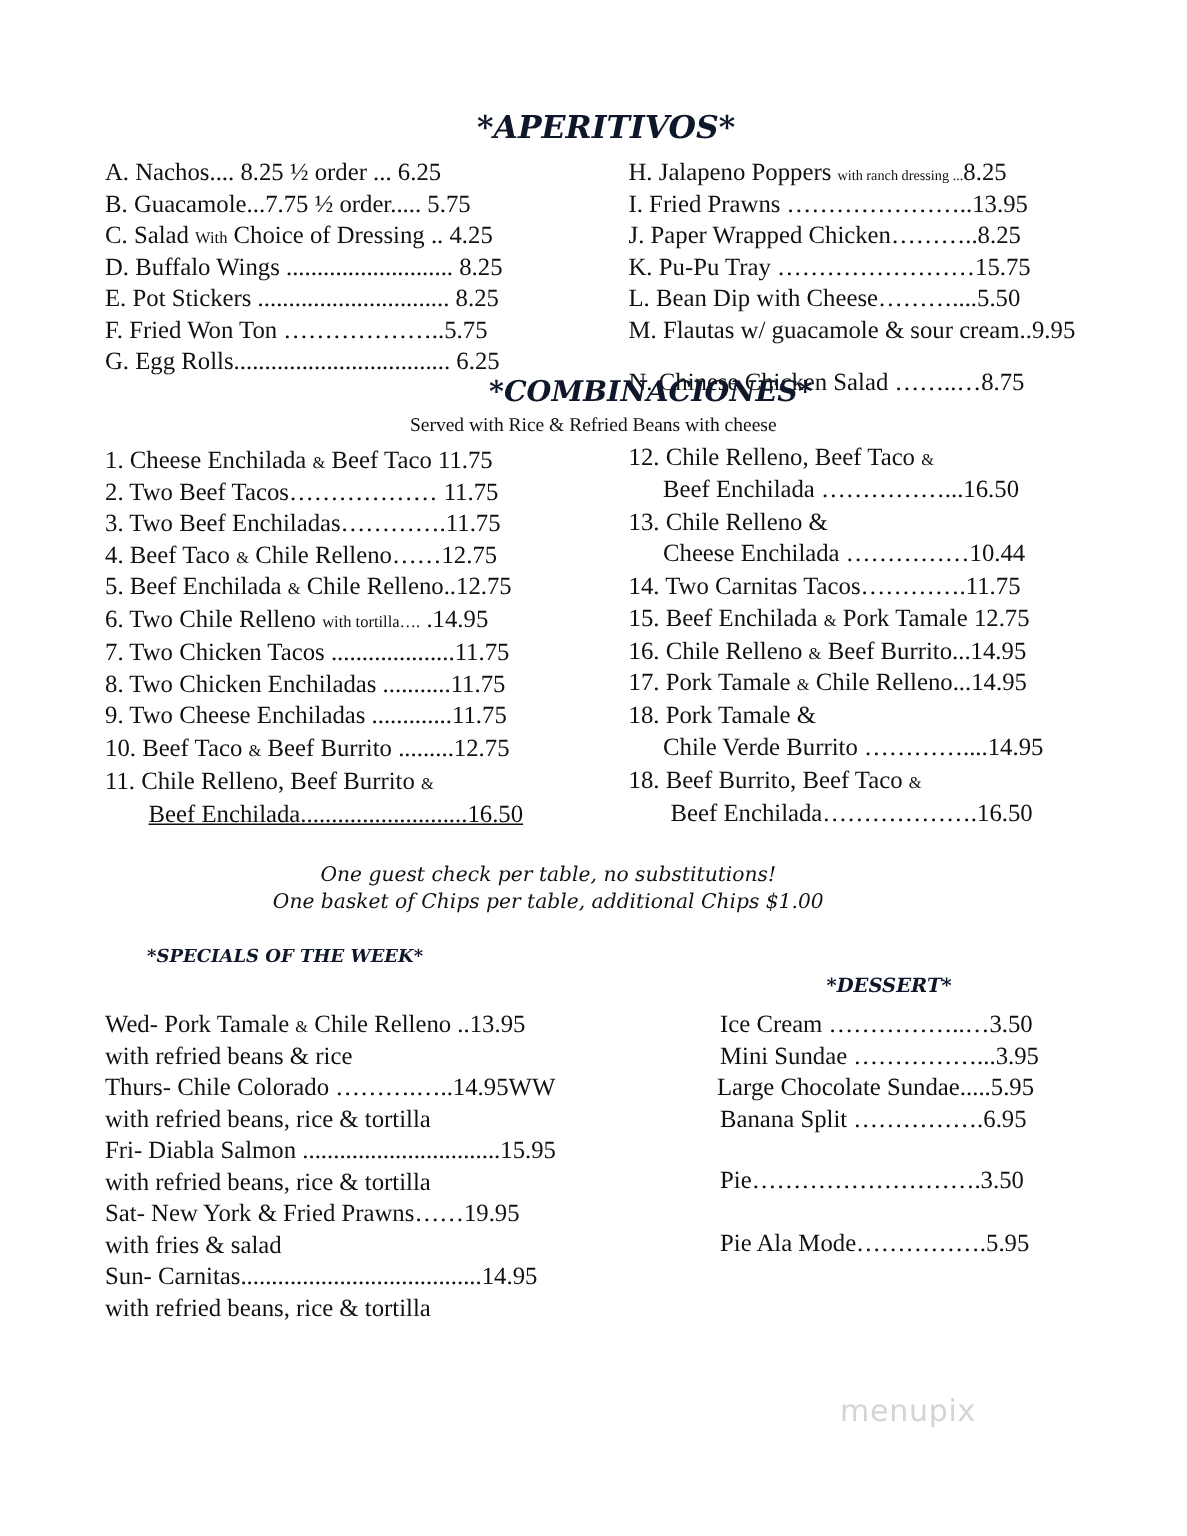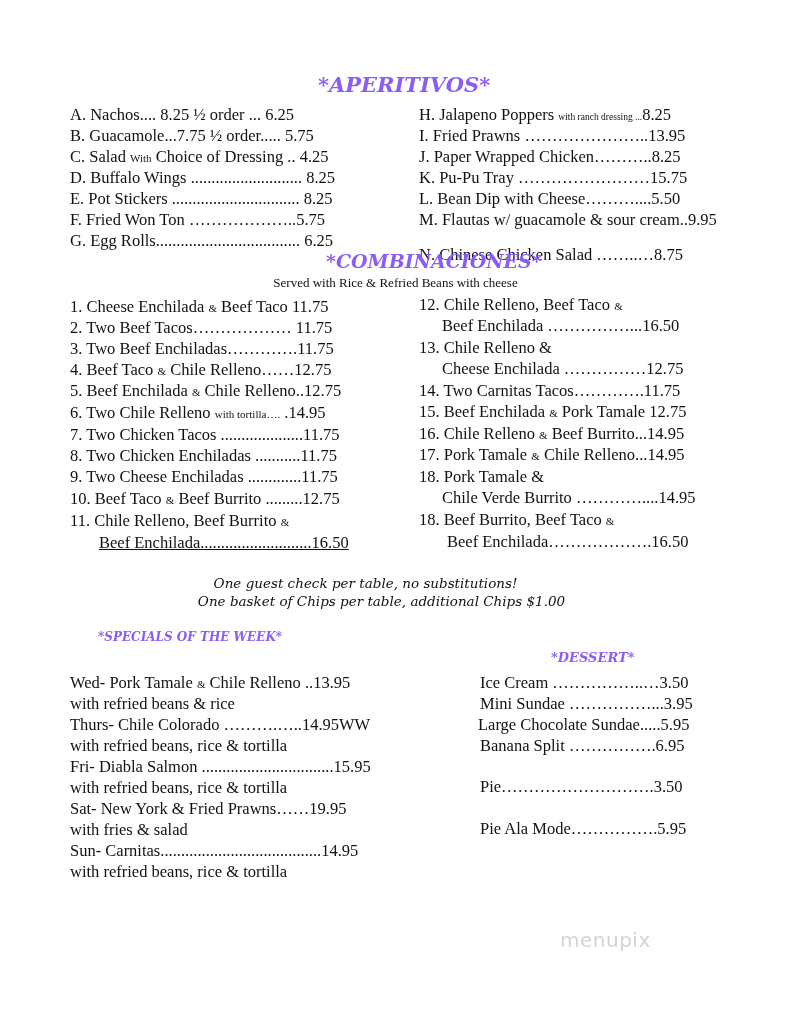--- a/index.html
+++ b/index.html
@@ -3,21 +3,21 @@
   <meta charset="utf-8">
   <style>
     html, body { margin: 0; padding: 0; }
     body {
       width: 791px; height: 1024px; background: #ffffff; position: relative; overflow: hidden;
       font-family: "Liberation Serif", "DejaVu Serif", serif; color: #111;
     }
     .abs { position: absolute; }
     .section-title {
       font-family: "DejaVu Serif", "Liberation Serif", serif;
-      font-style: italic; font-weight: bold; color: #8b5cf6; white-space: nowrap;
+      font-style: italic; font-weight: bold; color: #0f172a; white-space: nowrap;
     }
     .line { position: absolute; white-space: nowrap; font-size: 16.5px; line-height: 21px; }
     .small { font-size: 11px; }
     .tiny { font-size: 9.5px; }
     .note { font-family: "DejaVu Serif", serif; font-style: italic; font-size: 13.5px; text-align: center; width: 731px; left: 0; }
     .subtitle { font-size: 13px; text-align: center; width: 791px; left: 0; }
     .watermark { font-family: "DejaVu Sans", sans-serif; color: #d4d4d4; font-size: 20px; letter-spacing: 0.5px; }
   </style>
 </head>
 <body>
@@ -61,33 +61,33 @@
     <div class="line" style="left:70px; top:466px;">9.  Two Cheese Enchiladas .............11.75</div>
     <div class="line" style="left:70px; top:488px;"><span>10. Beef Taco </span><span class="small">&amp;</span><span>  Beef Burrito .........12.75</span></div>
     <div class="line" style="left:70px; top:510px;"><span>11. Chile Relleno, Beef Burrito </span><span class="small">&amp;</span></div>
     <div class="line" style="left:99px; top:532px;text-decoration:underline;">      Beef Enchilada...........................16.50</div>
   </div>
 
   <div>
     <div class="line" style="left:419px; top:294px;"><span>12. Chile Relleno, Beef Taco </span><span class="small">&amp;</span></div>
     <div class="line" style="left:442px; top:315px;">     Beef Enchilada ……………...16.50</div>
     <div class="line" style="left:419px; top:337px;">13. Chile Relleno &amp;</div>
-    <div class="line" style="left:442px; top:358px;">     Cheese Enchilada ……………12.75</div>
+    <div class="line" style="left:442px; top:358px;">     Cheese Enchilada ……………10.44</div>
     <div class="line" style="left:419px; top:380px;">14. Two Carnitas Tacos………….11.75</div>
     <div class="line" style="left:419px; top:401px;"><span>15. Beef Enchilada </span><span class="small">&amp;</span><span> Pork Tamale 12.75</span></div>
     <div class="line" style="left:419px; top:423px;"><span>16. Chile Relleno </span><span class="small">&amp;</span><span> Beef Burrito...14.95</span></div>
     <div class="line" style="left:419px; top:444px;"><span>17. Pork Tamale </span><span class="small">&amp;</span><span> Chile Relleno...14.95</span></div>
     <div class="line" style="left:419px; top:466px;">18. Pork Tamale &amp;</div>
     <div class="line" style="left:442px; top:487px;">     Chile Verde Burrito …………....14.95</div>
     <div class="line" style="left:419px; top:509px;"><span>18. Beef Burrito, Beef Taco </span><span class="small">&amp;</span></div>
     <div class="line" style="left:447px; top:531px;">      Beef Enchilada……………….16.50</div>
   </div>
 
   <div class="abs note" style="top:575px;">One guest check per table, no substitutions!</div>
-  <div class="abs note" style="top:593px;padding-left:16px;">One basket of Chips per table, additional Chips $1.00</div>
+  <div class="abs note" style="top:593px;">One basket of Chips per table, additional Chips $1.00</div>
 
   <div class="abs section-title" style="left:98px; top:630px; font-size:12px;">*SPECIALS OF THE WEEK*</div>
 
   <div>
     <div class="line" style="left:70px; top:672px;"><span>Wed- Pork Tamale </span><span class="small">&amp;</span><span> Chile Relleno ..13.95</span></div>
     <div class="line" style="left:70px; top:693px;">with refried beans &amp; rice</div>
     <div class="line" style="left:70px; top:714px;">Thurs- Chile Colorado ……….…..14.95WW</div>
     <div class="line" style="left:70px; top:735px;">with refried beans, rice &amp; tortilla</div>
     <div class="line" style="left:70px; top:756px;">Fri- Diabla Salmon ................................15.95</div>
     <div class="line" style="left:70px; top:777px;">with refried beans, rice &amp; tortilla</div>

